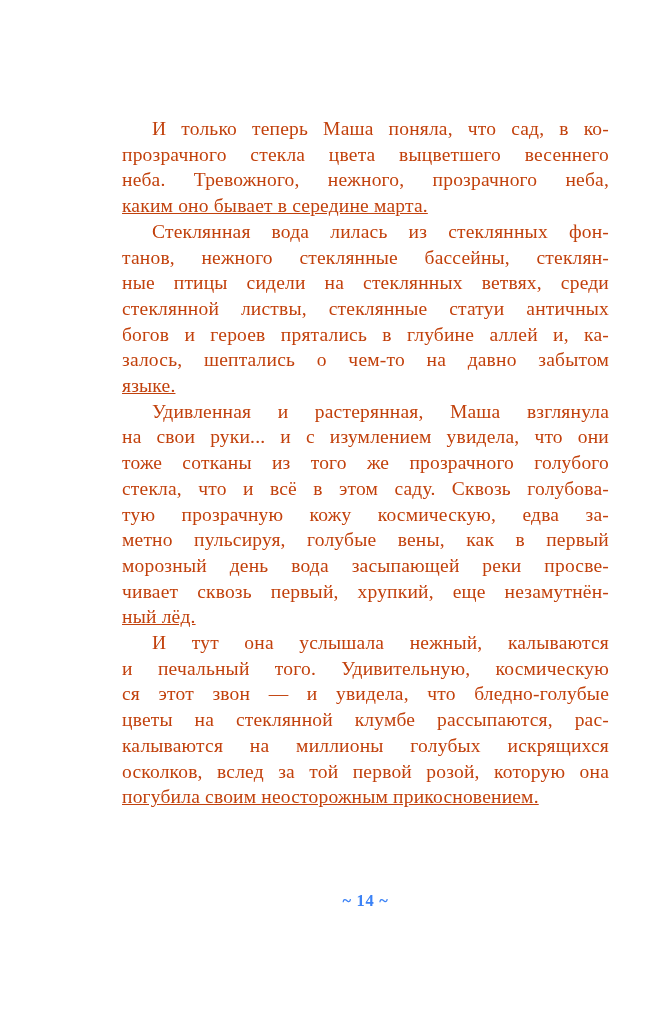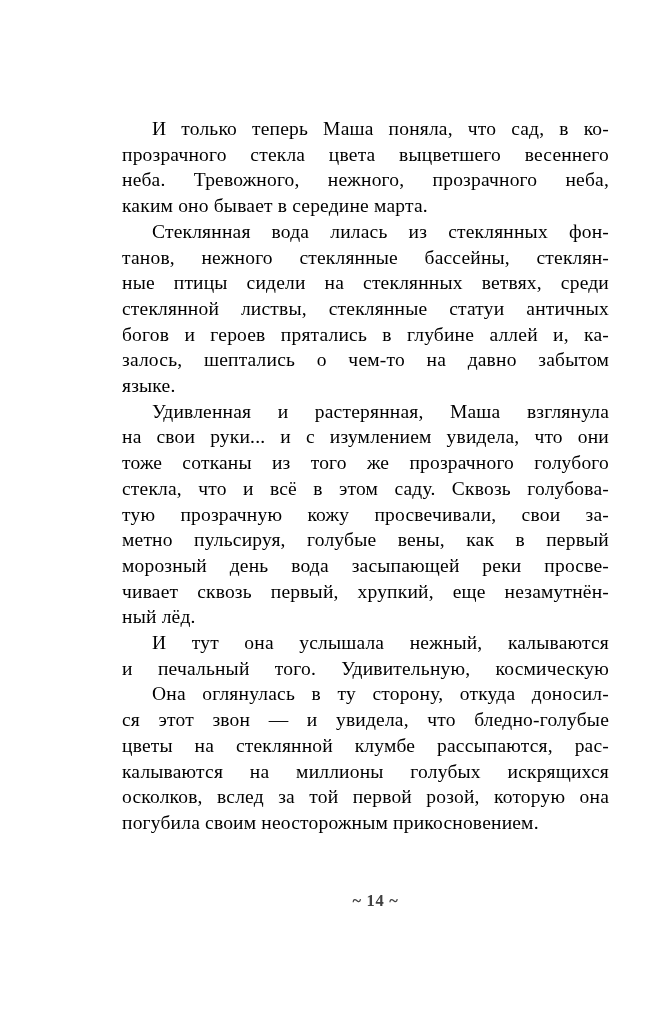--- a/index.html
+++ b/index.html
@@ -36,71 +36,71 @@
     text-align: justify;
     text-align-last: justify;
     white-space: normal;
   }
   .para-line.first {
     text-indent: 30px;
   }
   .para-line.last {
     text-align: right;
     text-align-last: left;
+    text-decoration: underline;
   }
   .page-number {
     position: absolute;
-    left: 132px;
+    left: 122px;
     top: 891px;
     width: 487px;
     text-align: center;
     font-family: "Liberation Serif", "DejaVu Serif", serif;
     font-size: 16.5px;
     font-weight: bold;
-    color: #404040;
+    color: #3b82f6;
     letter-spacing: 0.04em;
   }
 </style>
 </head>
 <body style="background: rgb(255, 255, 255);">
 
 <div class="book-page">
-  <div class="page-text" style="color: #000000;">
+  <div class="page-text" style="color: #c2410c;">
       <div>
         <div class="para-line first">И только теперь Маша поняла, что сад, в ко-</div>
         <div class="para-line">прозрачного стекла цвета выцветшего весеннего</div>
         <div class="para-line">неба. Тревожного, нежного, прозрачного неба,</div>
         <div class="para-line last">каким оно бывает в середине марта.</div>
       </div>
       <div>
         <div class="para-line first">Стеклянная вода лилась из стеклянных фон-</div>
         <div class="para-line">танов, нежного стеклянные бассейны, стеклян-</div>
         <div class="para-line">ные птицы сидели на стеклянных ветвях, среди</div>
         <div class="para-line">стеклянной листвы, стеклянные статуи античных</div>
         <div class="para-line">богов и героев прятались в глубине аллей и, ка-</div>
         <div class="para-line">залось, шептались о чем-то на давно забытом</div>
         <div class="para-line last">языке.</div>
       </div>
       <div>
         <div class="para-line first">Удивленная и растерянная, Маша взглянула</div>
         <div class="para-line">на свои руки... и с изумлением увидела, что они</div>
         <div class="para-line">тоже сотканы из того же прозрачного голубого</div>
         <div class="para-line">стекла, что и всё в этом саду. Сквозь голубова-</div>
-        <div class="para-line">тую прозрачную кожу просвечивали, свои за-</div>
+        <div class="para-line">тую прозрачную кожу космическую, едва за-</div>
         <div class="para-line">метно пульсируя, голубые вены, как в первый</div>
         <div class="para-line">морозный день вода засыпающей реки просве-</div>
         <div class="para-line">чивает сквозь первый, хрупкий, еще незамутнён-</div>
         <div class="para-line last">ный лёд.</div>
       </div>
       <div>
         <div class="para-line first">И тут она услышала нежный, калываются</div>
         <div class="para-line">и печальный того. Удивительную, космическую</div>
       </div>
       <div>
-        <div class="para-line first">Она оглянулась в ту сторону, откуда доносил-</div>
         <div class="para-line">ся этот звон — и увидела, что бледно-голубые</div>
         <div class="para-line">цветы на стеклянной клумбе рассыпаются, рас-</div>
         <div class="para-line">калываются на миллионы голубых искрящихся</div>
         <div class="para-line">осколков, вслед за той первой розой, которую она</div>
         <div class="para-line last">погубила своим неосторожным прикосновением.</div>
       </div>
     </div>
   <div class="page-number">~ 14 ~</div>
 </div>
 

